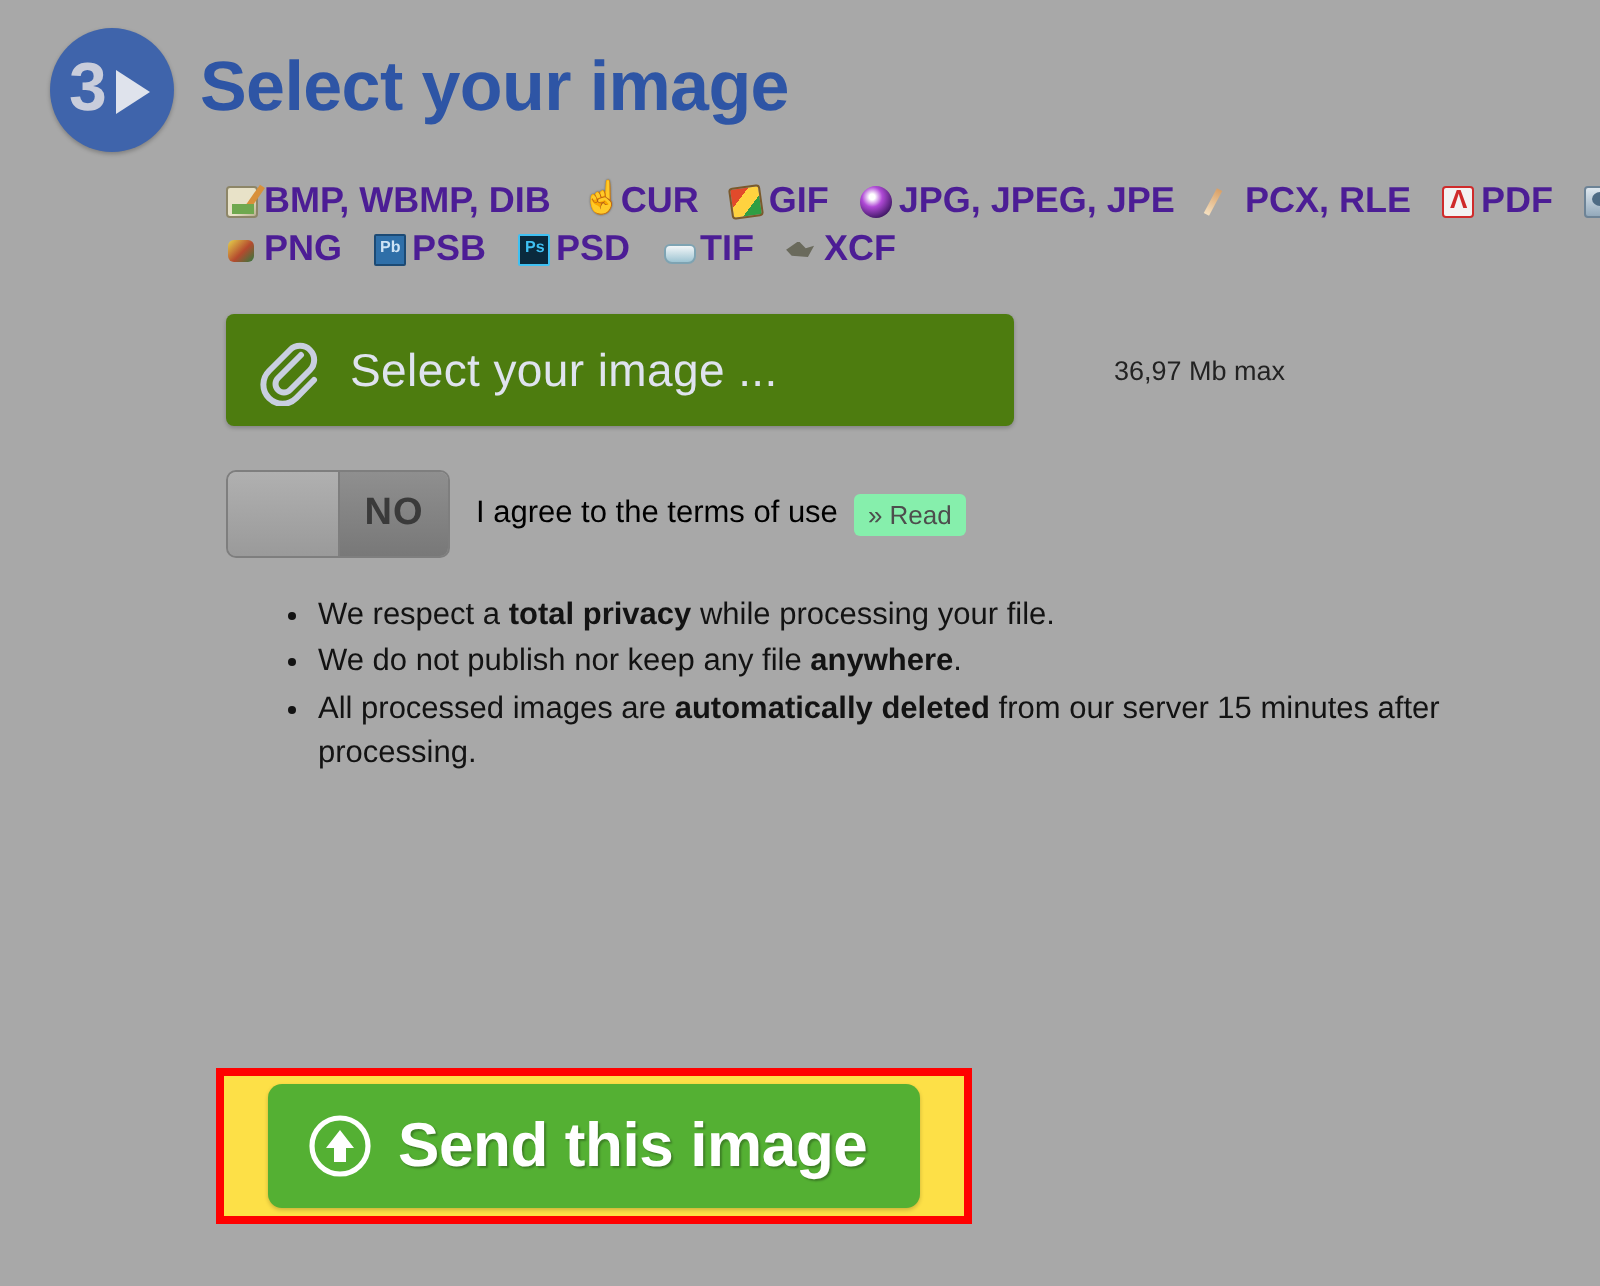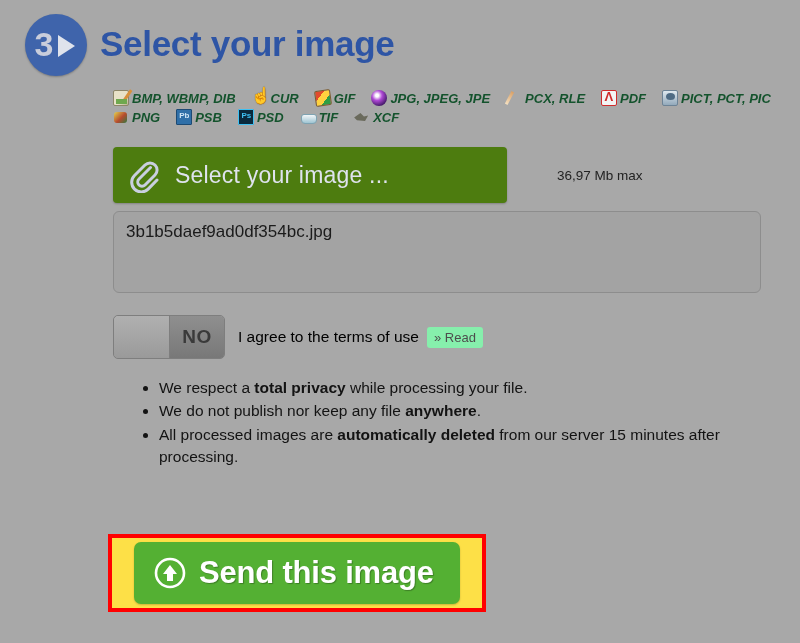--- a/index.html
+++ b/index.html
@@ -82,25 +82,24 @@
     flex-wrap: nowrap;
     margin-bottom: 3px;
   }
   .type-item {
     display: flex;
     align-items: center;
     margin-right: 16px;
     white-space: nowrap;
   }
   .type-label {
-    font-size: 13px;
-    font-weight: bold;
-    color: #14532d;
+    font-size: 18px;
+    font-weight: bold;
+    color: #4c1d95;
     margin-left: 3px;
-    font-style: italic;
   }
   .ficon {
     width: 16px; height: 16px;
     flex: 0 0 16px;
     display: inline-block;
     position: relative;
     border-radius: 2px;
   }
   
   .ico-bmp { background: linear-gradient(135deg,#e8e2c8 60%,#b9b191); border:1px solid #8d8668; }
@@ -348,23 +347,20 @@
       <span class="clip-icon">
         <svg width="36" height="36" viewBox="0 0 36 36">
           <path d="M24.5 10.5 L13 22a4.2 4.2 0 0 0 6 6 l10-10a7 7 0 0 0-10-10 L8.5 18.5a9.6 9.6 0 0 0 13.6 13.6 L31 23" fill="none" stroke="#c9cfe0" stroke-width="3" stroke-linecap="round"></path>
         </svg>
       </span>
       <span class="select-btn-label">Select your image ...</span>
     </div>
     <span class="max-size">36,97 Mb max</span>
   </div>
 
-  <div class="file-box">
-    <div class="file-name">3b1b5daef9ad0df354bc.jpg</div>
-  </div>
 
   <div class="toggle-row">
     <div class="toggle">
       <div class="toggle-track"></div>
       <div class="toggle-knob">NO</div>
     </div>
     <a class="terms-link" href="#">I agree to the terms of use</a>
     <span class="read-badge">» Read</span>
   </div>
 

